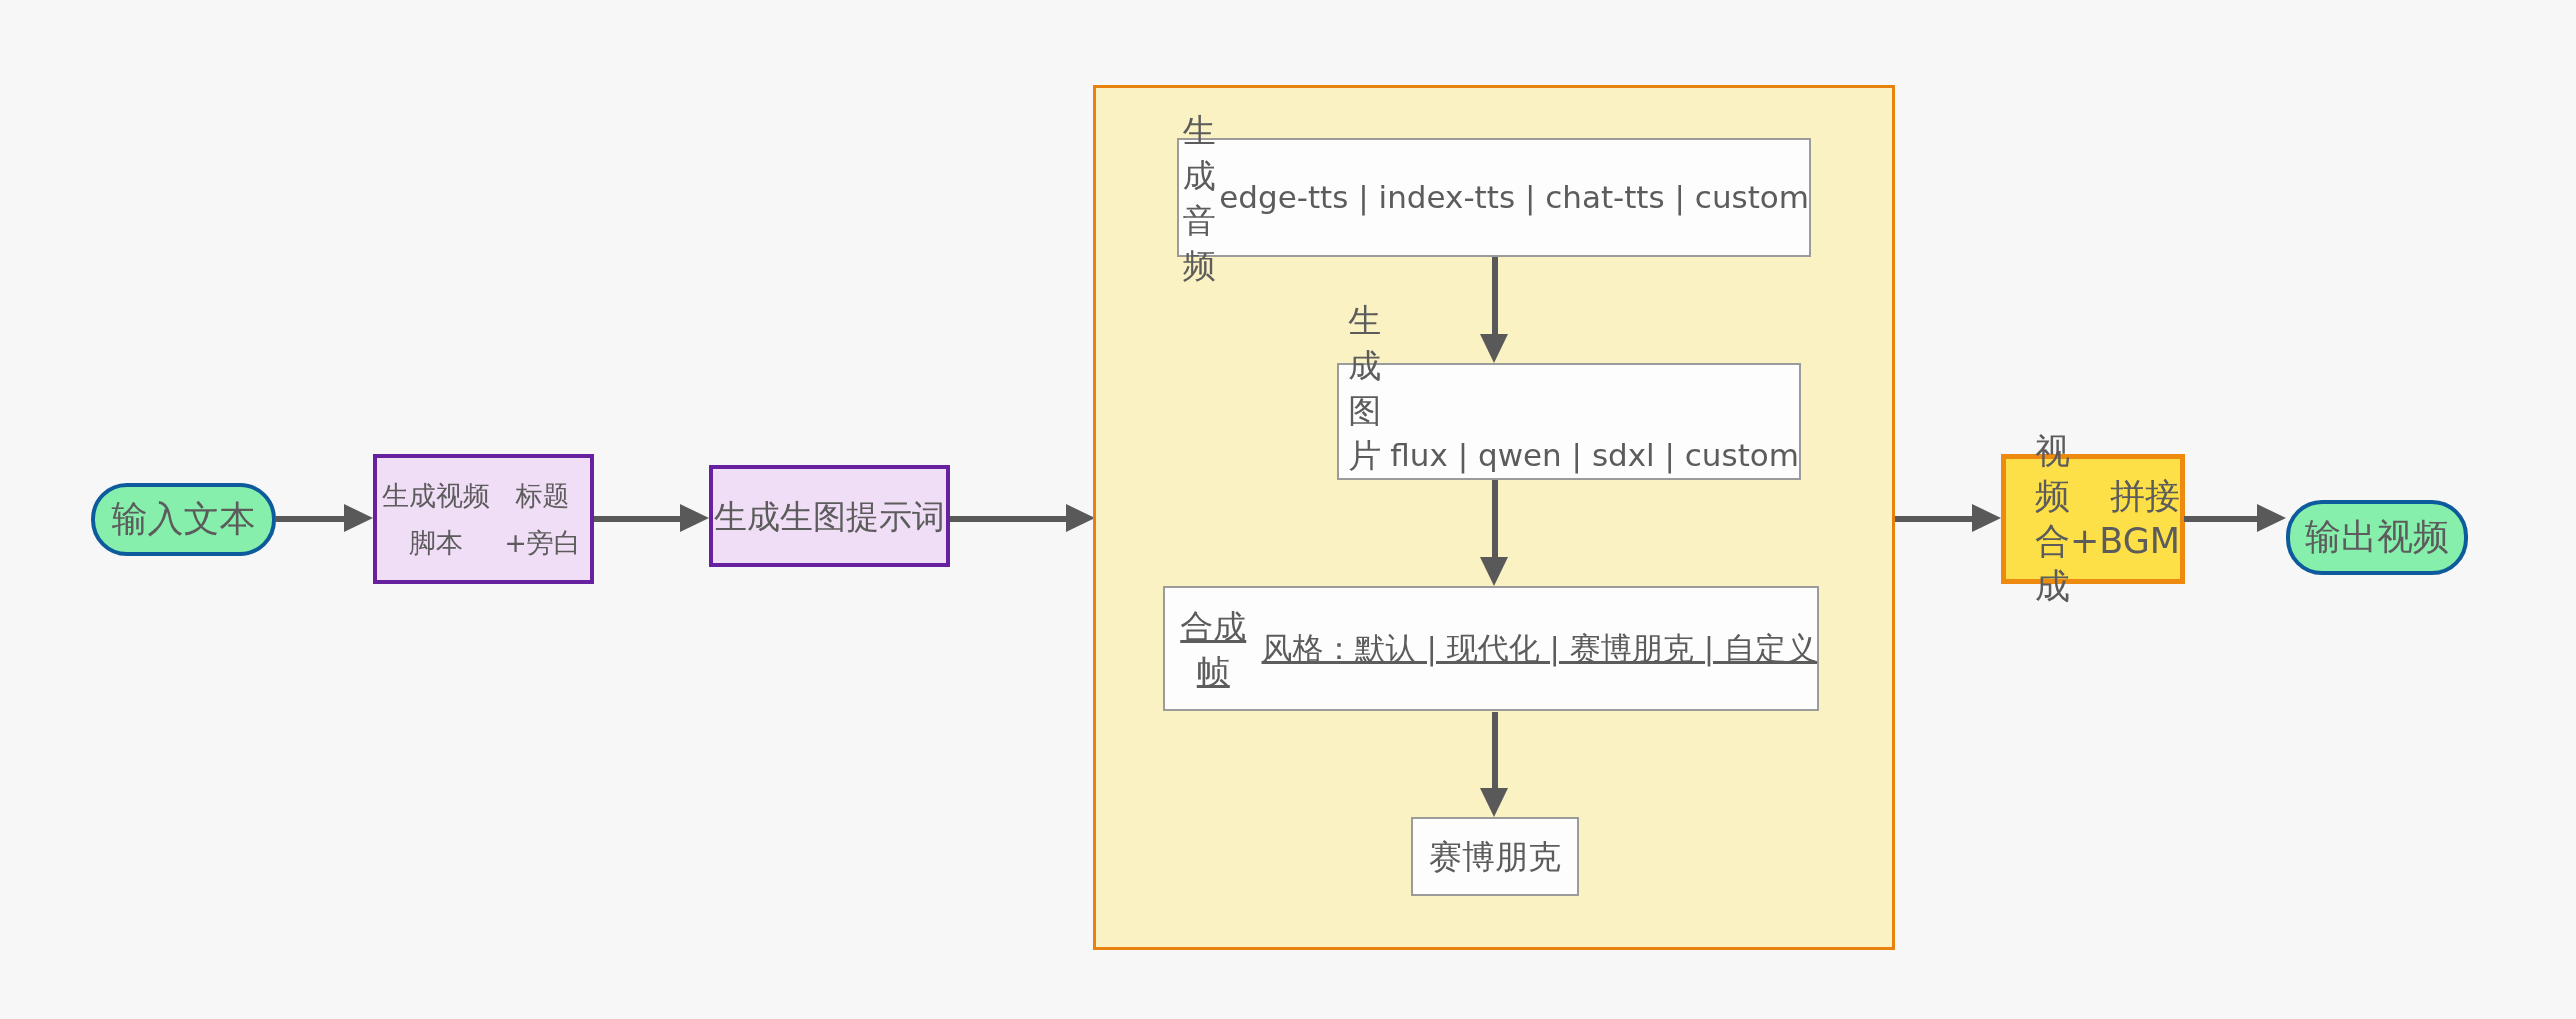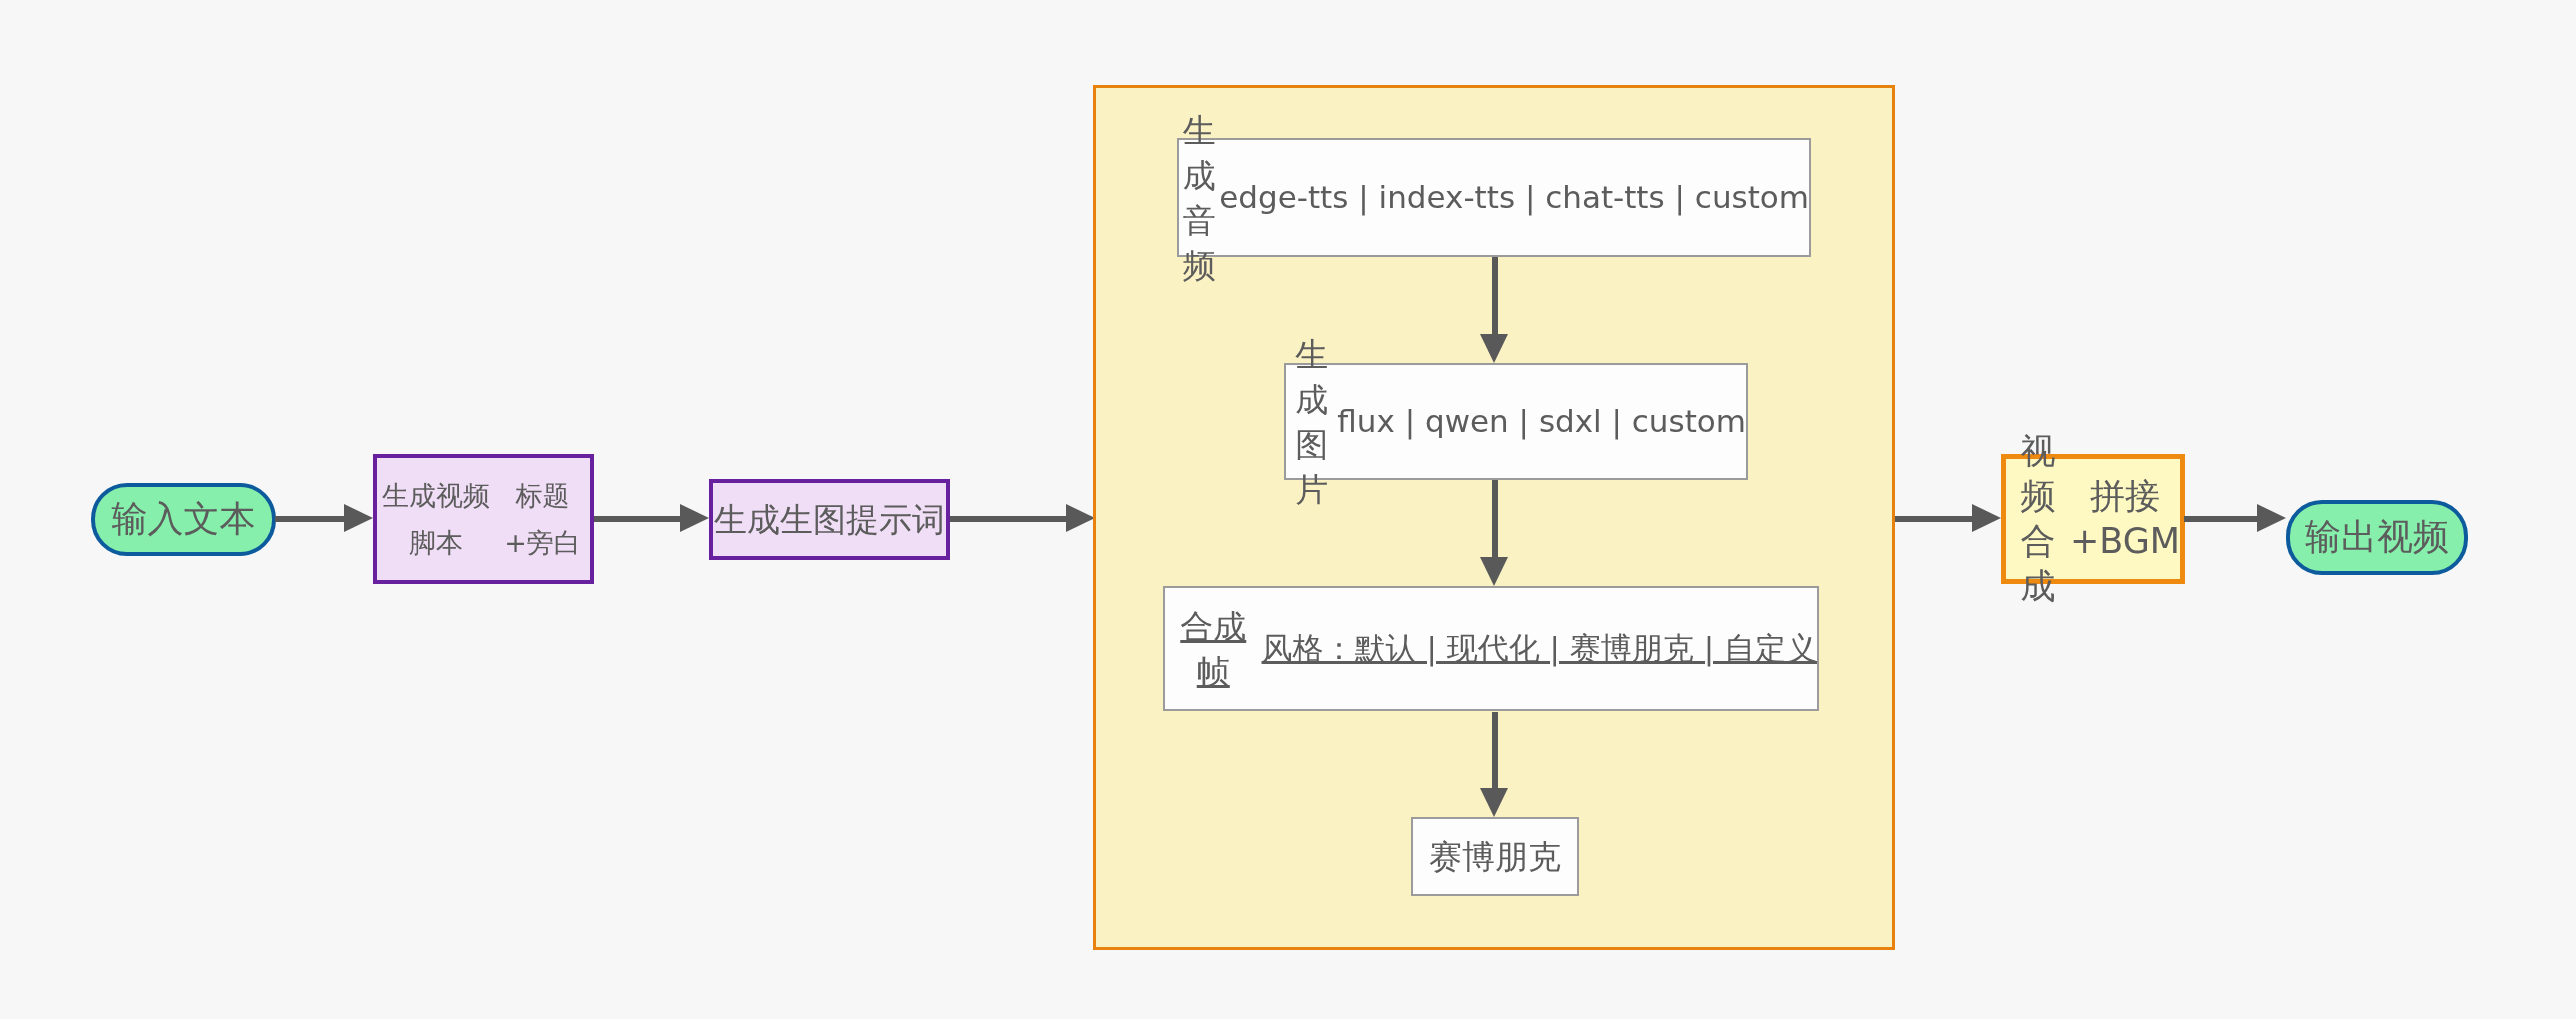--- a/index.html
+++ b/index.html
@@ -45,24 +45,25 @@
 
   .white-box {
     background: #fdfdfd;
     border: 2.7px solid #9b9b9b;
     font-size: 33px;
     line-height: 45px;
   }
   .white-box .options { font-size: 31px; white-space: nowrap; }
 
   .orange-box {
-    background: #fef9c3;
+    background: #fde047;
     border: 5.5px solid #ef8a11;
     font-size: 35px;
     line-height: 45px;
+    text-align: right;
   }
 
   .shaft-h { position: absolute; height: 6.4px; background: #595959; }
   .shaft-v { position: absolute; width: 6.4px; background: #595959; }
   .head-right {
     position: absolute; width: 0; height: 0;
     border-top: 14.5px solid transparent;
     border-bottom: 14.5px solid transparent;
     border-left: 29px solid #595959;
   }
@@ -86,38 +87,38 @@
   <div class="head-right" style="left:344px; top:504px;"></div>
 
   <div class="node purple-box" style="left:373px; top:454px; width:221px; height:130px;">
     <div>生成视频脚本</div>
     <div>标题+旁白</div>
   </div>
 
   <div class="shaft-h" style="left:594px; top:516px; width:90px;"></div>
   <div class="head-right" style="left:680px; top:504px;"></div>
 
-  <div class="node purple-box" style="left:709px; top:479px; width:241px; height:81px; font-size:33px;">
+  <div class="node purple-box" style="left:709px; top:465px; width:241px; height:102px; font-size:33px;">
     <span>生成生图提示词</span>
   </div>
 
   <div class="shaft-h" style="left:950px; top:516px; width:120px;"></div>
   <div class="head-right" style="left:1066px; top:504px;"></div>
 
   <div class="container-box" style="left:1093px; top:85px; width:802px; height:865px;"></div>
 
   <div class="node white-box" style="left:1177px; top:138px; width:634px; height:119px;">
     <div>生成音频</div>
     <div class="options">edge-tts | index-tts | chat-tts | custom</div>
   </div>
 
   <div class="shaft-v" style="left:1492px; top:257px; height:80px;"></div>
   <div class="head-down" style="left:1480px; top:334px;"></div>
 
-  <div class="node white-box" style="left:1284px; top:363px; width:464px; height:117px;">
+  <div class="node white-box" style="left:1337px; top:363px; width:464px; height:117px;align-items:flex-end;">
     <div>生成图片</div>
     <div class="options">flux | qwen | sdxl | custom</div>
   </div>
 
   <div class="shaft-v" style="left:1492px; top:480px; height:81px;"></div>
   <div class="head-down" style="left:1480px; top:557px;"></div>
 
   <div class="node white-box" style="left:1163px; top:586px; width:656px; height:125px;text-decoration:underline;">
     <div>合成帧</div>
     <div class="options">风格：默认 | 现代化 | 赛博朋克 | 自定义</div>

